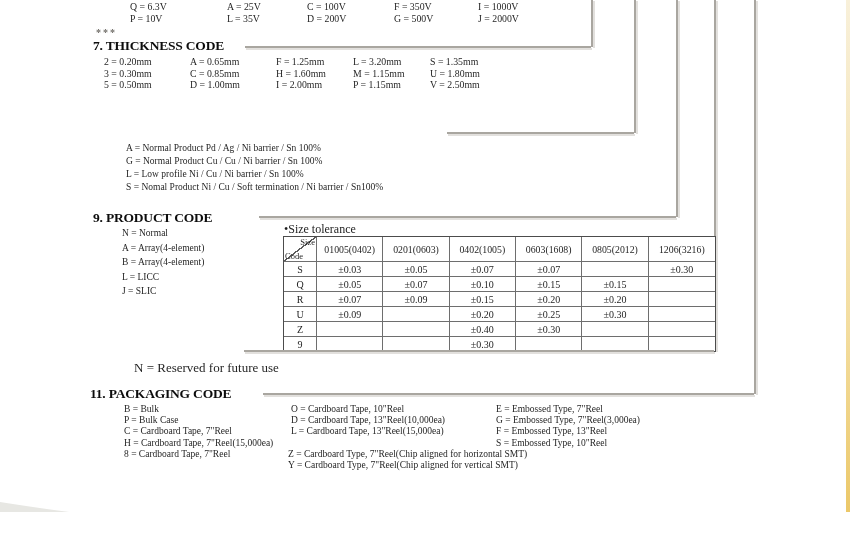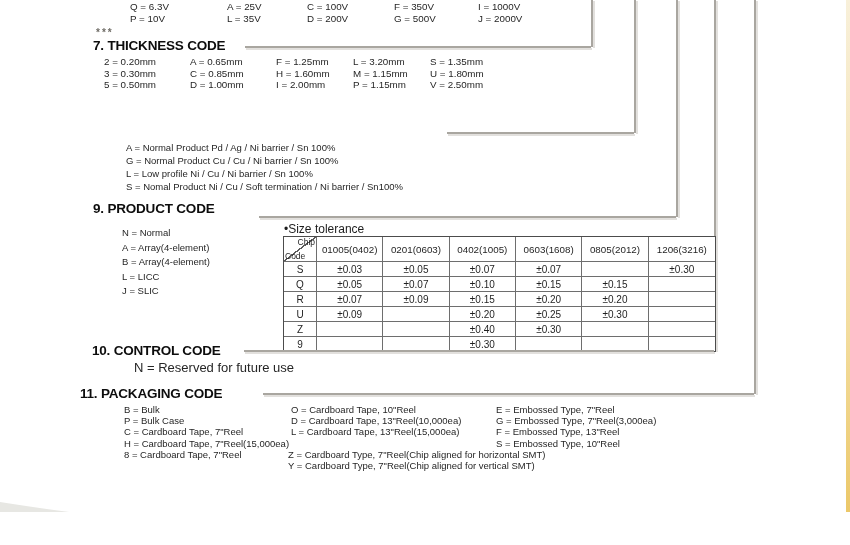--- a/index.html
+++ b/index.html
@@ -1,18 +1,18 @@
 <!DOCTYPE html>
 <html><head>
 <meta charset="utf-8">
 <style>
   html,body{margin:0;padding:0;background:#ffffff;}
   .page{
     position:relative;width:850px;height:512px;overflow:hidden;background:#ffffff;
-    font-family:Liberation Sans, sans-serif;color:#2b2b2b;
+    font-family:Liberation Serif, serif;color:#2b2b2b;
   }
   
   .vline{position:absolute;width:2px;background:#a9a6a0;box-shadow:2px 1px 0 rgba(190,187,180,.45);}
   .hrule{position:absolute;height:2px;background:#a9a6a0;box-shadow:1px 2px 0 rgba(190,187,180,.45);}
   
   .heading{position:absolute;font-size:13.5px;font-weight:bold;color:#0d0d0d;letter-spacing:-.2px;white-space:nowrap;}
   .stars{position:absolute;font-size:10px;font-weight:bold;color:#6f6c66;letter-spacing:2px;}
   
   .grid-row{position:absolute;display:grid;white-space:nowrap;font-size:9.8px;color:#262626;}
   .vrow{left:130px;grid-template-columns:97px 80px 87px 84px auto;}
@@ -107,35 +107,35 @@
     </div>
 
   <div class="hrule" style="left:447px;top:132px;width:187px"></div>
   <div class="vlist lh128" style="left:126px;top:142px">
       <span>A = Normal Product Pd / Ag / Ni barrier / Sn 100%</span>
       <span>G = Normal Product Cu / Cu / Ni barrier / Sn 100%</span>
       <span>L = Low profile Ni / Cu / Ni barrier / Sn 100%</span>
       <span>S = Nomal Product Ni / Cu / Soft termination / Ni barrier / Sn100%</span>
     </div>
 
-  <div class="heading" style="left:93px;top:201px">9. PRODUCT CODE</div>
+  <div class="heading" style="left:93px;top:210px">9. PRODUCT CODE</div>
   <div class="hrule" style="left:259px;top:216px;width:417px"></div>
   <div class="vlist lh146" style="left:122px;top:226px">
       <span>N = Normal</span>
       <span>A = Array(4-element)</span>
       <span>B = Array(4-element)</span>
       <span>L = LICC</span>
       <span>J = SLIC</span>
     </div>
 
   <div class="tbl-caption">•Size tolerance</div>
   <div class="ptable">
     <div class="trow thead">
       <div class="corner">
-        <span class="c-top">Chip</span>
+        <span class="c-top">Size</span>
         <span class="c-bot">Code</span>
       </div>
     <span>01005(0402)</span>
         <span>0201(0603)</span>
         <span>0402(1005)</span>
         <span>0603(1608)</span>
         <span>0805(2012)</span>
         <span>1206(3216)</span>
       </div>
     <div class="trow">
@@ -187,25 +187,24 @@
       <div>9</div>
     <span></span>
         <span></span>
         <span>±0.30</span>
         <span></span>
         <span></span>
         <span></span>
       </div>
   </div>
 
-  <div class="heading" style="left:92px;top:343px">10. CONTROL CODE</div>
   <div class="hrule" style="left:244px;top:350px;width:470px"></div>
   <div class="single" style="left:134px;top:360px">N = Reserved for future use</div>
 
-  <div class="heading" style="left:80px;top:386px">11. PACKAGING CODE</div>
+  <div class="heading" style="left:90px;top:386px">11. PACKAGING CODE</div>
   <div class="hrule" style="left:263px;top:393px;width:491px"></div>
   <div class="vlist lh112" style="left:124px;top:404px">
       <span>B = Bulk</span>
       <span>P = Bulk Case</span>
       <span>C = Cardboard Tape, 7"Reel</span>
       <span>H = Cardboard Tape, 7"Reel(15,000ea)</span>
       <span>8 = Cardboard Tape, 7"Reel</span>
     </div>
   <div class="vlist lh112" style="left:291px;top:404px">
       <span>O = Cardboard Tape, 10"Reel</span>

